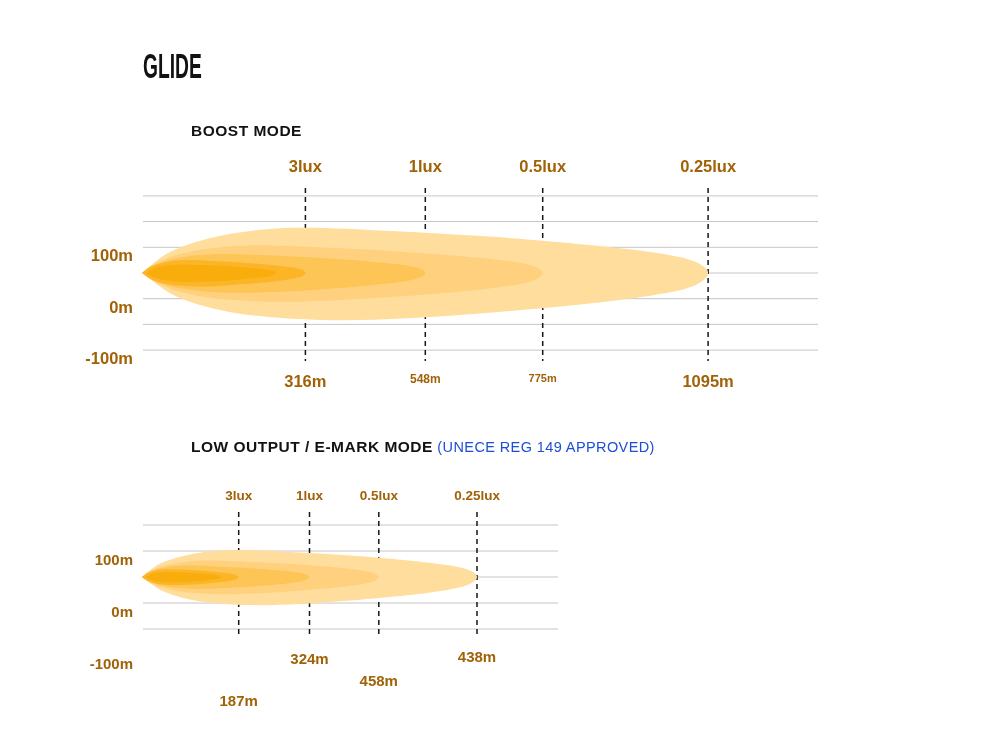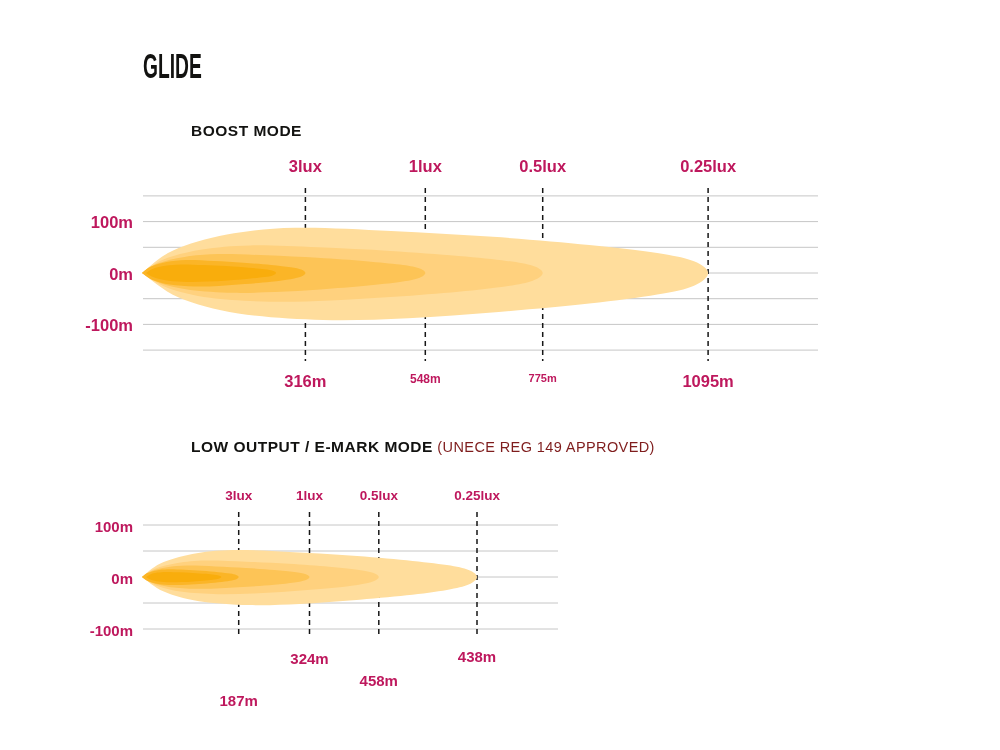--- a/index.html
+++ b/index.html
@@ -4,24 +4,24 @@
 <style>
   html,body{margin:0;padding:0;background:#ffffff;}
   #canvas{position:relative;width:1000px;height:750px;background:#ffffff;overflow:hidden;
           font-family:"Liberation Sans",sans-serif;color:#161614;}
   #beam-svg{position:absolute;left:0;top:0;width:1000px;height:750px;}
   #labels-layer{position:absolute;left:0;top:0;width:1000px;height:750px;}
   .page-title{position:absolute;left:143px;top:48px;font-size:35px;font-weight:700;line-height:1;
           letter-spacing:0px;transform:scaleX(0.55);transform-origin:left top;white-space:nowrap;color:#121210;}
   .mode-title{position:absolute;left:143px;font-size:15.5px;font-weight:700;letter-spacing:.5px;
           white-space:nowrap;color:#121210;margin-left:48px;}
-  .mode-title .suffix{font-weight:400;font-size:14.5px;letter-spacing:.4px;color:#7f1d1d;}
-  .lbl{position:absolute;font-weight:700;color:#be185d;white-space:nowrap;line-height:1;}
+  .mode-title .suffix{font-weight:400;font-size:14.5px;letter-spacing:.4px;color:#1d4ed8;}
+  .lbl{position:absolute;font-weight:700;color:#a16207;white-space:nowrap;line-height:1;}
   .lbl.center{transform:translateX(-50%);}
-  .lbl.yl{text-align:right;width:110px;}
+  .lbl.yl{text-align:right;width:110px;margin-top:33px;}
 </style>
 </head>
 <body>
 
 <div id="canvas">
   <svg id="beam-svg" width="1000" height="750" viewBox="0 0 1000 750">
       <line x1="143" y1="195.9" x2="818" y2="195.9" stroke="#c6c6c6" stroke-width="1"></line>
       <line x1="143" y1="221.6" x2="818" y2="221.6" stroke="#c6c6c6" stroke-width="1"></line>
       <line x1="143" y1="247.3" x2="818" y2="247.3" stroke="#c6c6c6" stroke-width="1"></line>
       <line x1="143" y1="273.0" x2="818" y2="273.0" stroke="#c6c6c6" stroke-width="1"></line>

